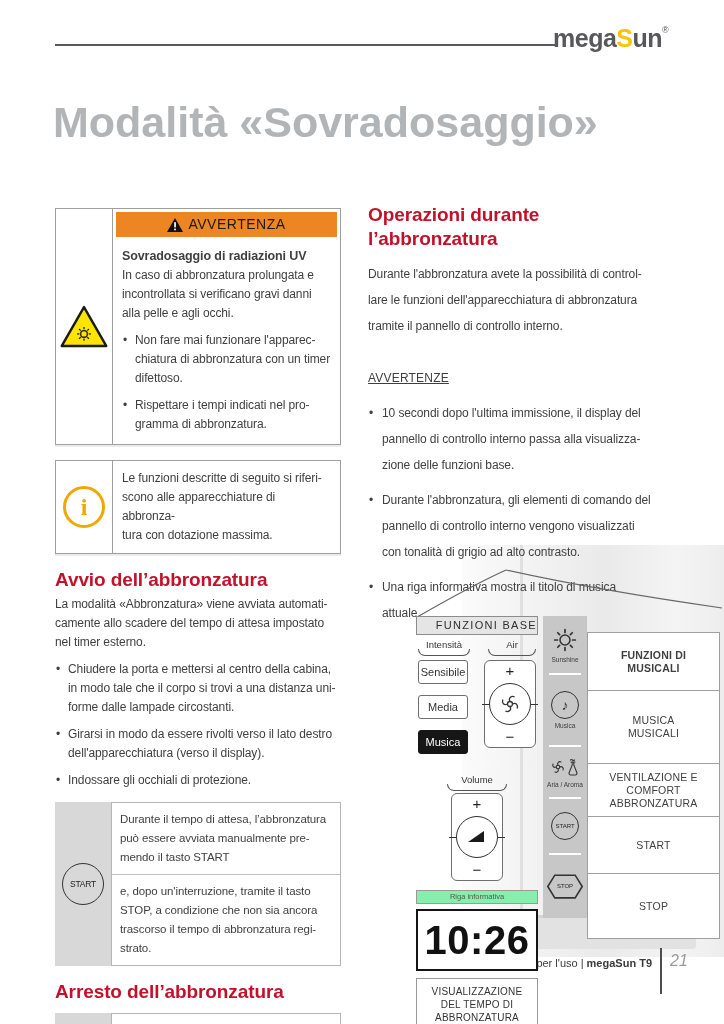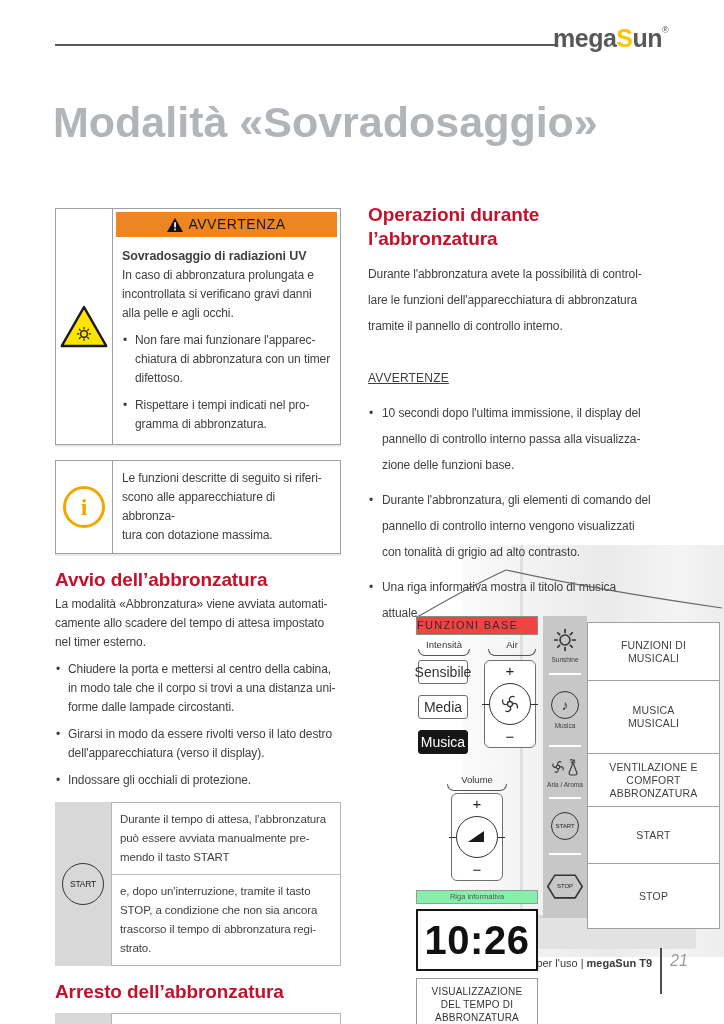--- a/index.html
+++ b/index.html
@@ -51,29 +51,29 @@
   
   .bg-photo{position:absolute;left:462px;top:545px;width:262px;height:412px;
             background:linear-gradient(90deg,#fbfbfb 0%,#f2f2f2 28%,#eaeaea 55%,#f4f4f4 82%,#ededed 100%);}
   .bg-photo::before{content:"";position:absolute;left:58px;top:0;width:3px;height:100%;background:#e0e0e0;}
   .bg-photo::after{content:"";position:absolute;left:18px;bottom:8px;width:216px;height:34px;background:#e2e2e2;
                    border-radius:3px;box-shadow:inset 0 3px 0 #d4d4d4;}
   
   .tent{position:absolute;left:416px;top:566px;z-index:2;}
   .panel{position:absolute;left:416px;top:616px;width:308px;display:flex;align-items:flex-start;z-index:3;}
   .p-main{width:122px;}
-  .p-title{border:1px solid #8c8c8c;background:#ef4444;height:17px;line-height:17px;text-align:left;
+  .p-title{border:1px solid #8c8c8c;background:#e5e5e5;height:17px;line-height:17px;text-align:right;
            font-size:11px;letter-spacing:1.3px;color:#2e2e2e;margin-bottom:4px;}
   .p-labels{display:flex;justify-content:space-between;padding:0 2px;}
   .blabel{width:52px;text-align:center;font-size:9.5px;color:#333;}
   .brk{height:6px;border:1px solid #555;border-top:none;border-radius:0 0 7px 7px;margin-top:-1px;}
   .p-row{display:flex;justify-content:space-between;margin-top:4px;padding:0 2px;}
   .p-btns{width:50px;}
   .pbtn{height:22px;border:1px solid #6f6f6f;border-radius:3px;background:#fff;margin-bottom:11px;
-        display:flex;align-items:center;justify-content:center;font-size:14px;color:#333;}
+        display:flex;align-items:center;justify-content:center;font-size:11px;color:#333;}
   .pbtn.active{background:#161616;border-color:#161616;color:#fff;}
   .ctrl{width:52px;height:88px;border:1px solid #6f6f6f;border-radius:6px;background:#fff;
         display:flex;flex-direction:column;align-items:center;justify-content:space-between;padding:3px 0;box-sizing:border-box;}
   .pm{font-size:15px;color:#222;line-height:14px;}
   .ctrl-circle{position:relative;width:40px;height:40px;border:1.6px solid #333;border-radius:50%;
                display:flex;align-items:center;justify-content:center;}
   .ctrl-circle::before,.ctrl-circle::after{content:"";position:absolute;top:50%;width:7px;height:1.4px;background:#333;}
   .ctrl-circle::before{left:-8px;} .ctrl-circle::after{right:-8px;}
   .vol{margin:9px auto 0 auto;width:60px;}
   .vol-ctrl{margin:2px auto 0 auto;}
@@ -93,21 +93,21 @@
                 display:flex;align-items:center;justify-content:center;}
   .strip-circle.txt{font-size:6px;color:#222;}
   .strip-hex{position:relative;width:36px;height:24px;display:flex;align-items:center;justify-content:center;}
   .strip-hex svg{position:absolute;inset:0;}
   .strip-hex span{position:relative;font-size:6px;color:#222;}
   .note-glyph{font-size:14px;color:#333;}
   
   .p-legend{width:133px;margin-left:0;}
   .lbox{border:1px solid #9f9f9f;background:#fff;margin-top:-1px;display:flex;align-items:center;justify-content:center;
         text-align:center;font-size:10.5px;line-height:13px;color:#3f3f3f;letter-spacing:0.2px;}
-  .lbox:first-child{margin-top:6px;}
+  .lbox:first-child{margin-top:16px;font-weight:bold;}
   
   .h1{height:58px;} .h2{height:72px;} .h3{height:52px;} .h4{height:56px;} .h5{height:64px;}
   .lbox.h1{height:57px;}
   
   .footer{position:absolute;left:330px;top:957px;width:322px;text-align:right;font-size:11px;color:#3a3a3a;}
   .pg-divider{position:absolute;left:660px;top:948px;width:2px;height:46px;background:#4d4d4d;}
   .pgnum{position:absolute;left:670px;top:952px;font-size:16px;color:#9b9b9b;font-style:italic;}
 </style>
 </head>
 <body>

